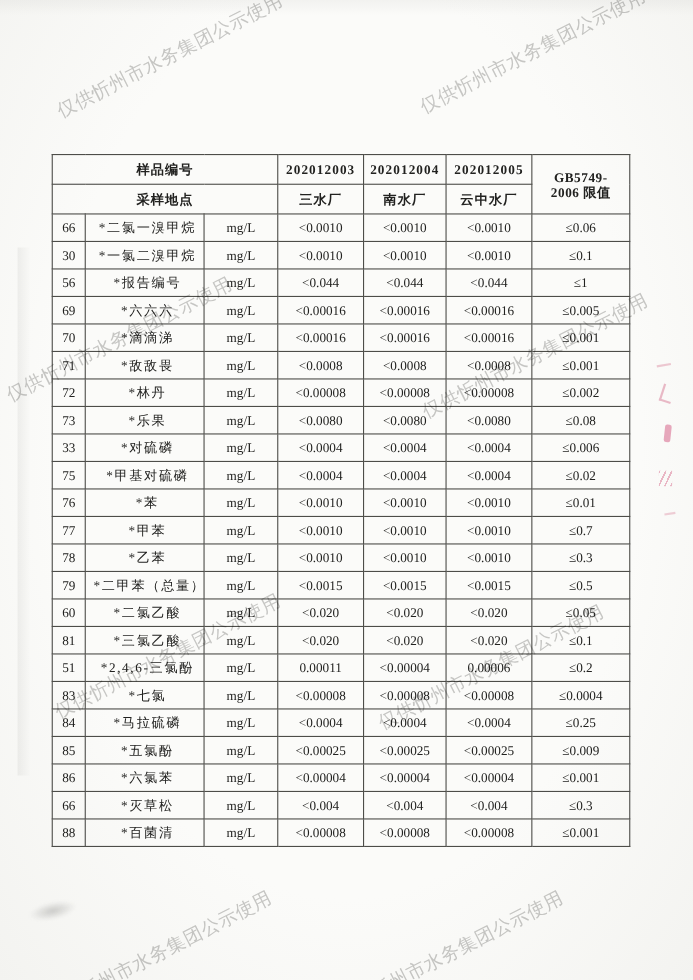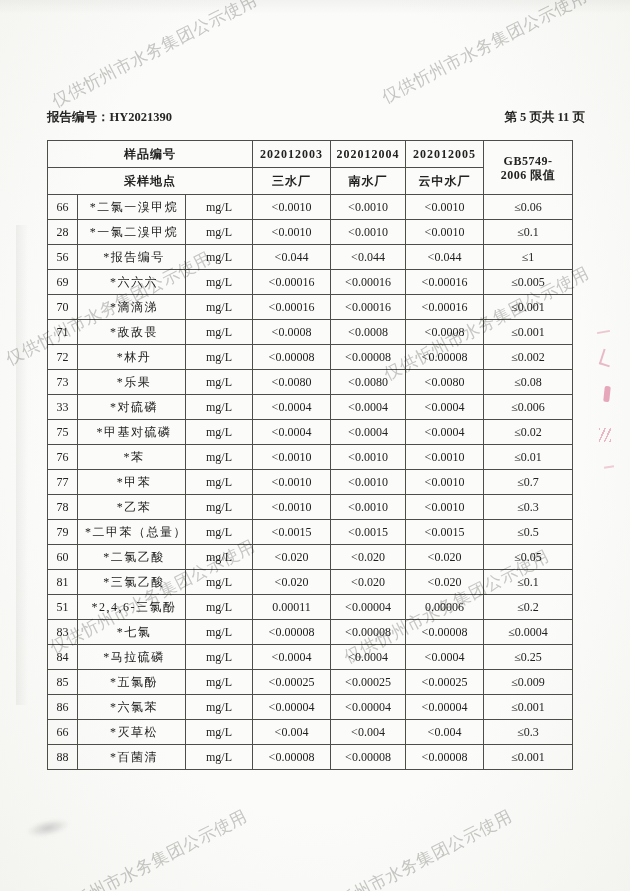--- a/index.html
+++ b/index.html
@@ -113,24 +113,20 @@
 
   <div class="wm wm1">仅供忻州市水务集团公示使用</div>
   <div class="wm wm2">仅供忻州市水务集团公示使用</div>
   <div class="wm wm3">仅供忻州市水务集团公示使用</div>
   <div class="wm wm4">仅供忻州市水务集团公示使用</div>
   <div class="wm wm5">仅供忻州市水务集团公示使用</div>
   <div class="wm wm6">仅供忻州市水务集团公示使用</div>
   <div class="wm wm7">仅供忻州市水务集团公示使用</div>
   <div class="wm wm8">仅供忻州市水务集团公示使用</div>
 
-  <div class="meta-line">
-    <span>报告编号：HY2021390</span>
-    <span>第 5 页共 11 页</span>
-  </div>
 
   <table class="report">
     <colgroup>
       <col style="width:30px">
         <col style="width:108px">
         <col style="width:67px">
       <col style="width:78px">
         <col style="width:75px">
         <col style="width:78px">
       <col style="width:89px">
@@ -157,21 +153,21 @@
         <tr>
           <td>66</td>
           <td class="param">*二氯一溴甲烷</td>
           <td>mg/L</td>
           <td>&lt;0.0010</td>
           <td>&lt;0.0010</td>
           <td>&lt;0.0010</td>
           <td>≤0.06</td>
         </tr>
         <tr>
-          <td>28</td>
+          <td>30</td>
           <td class="param">*一氯二溴甲烷</td>
           <td>mg/L</td>
           <td>&lt;0.0010</td>
           <td>&lt;0.0010</td>
           <td>&lt;0.0010</td>
           <td>≤0.1</td>
         </tr>
         <tr>
           <td>56</td>
           <td class="param">*报告编号</td>

